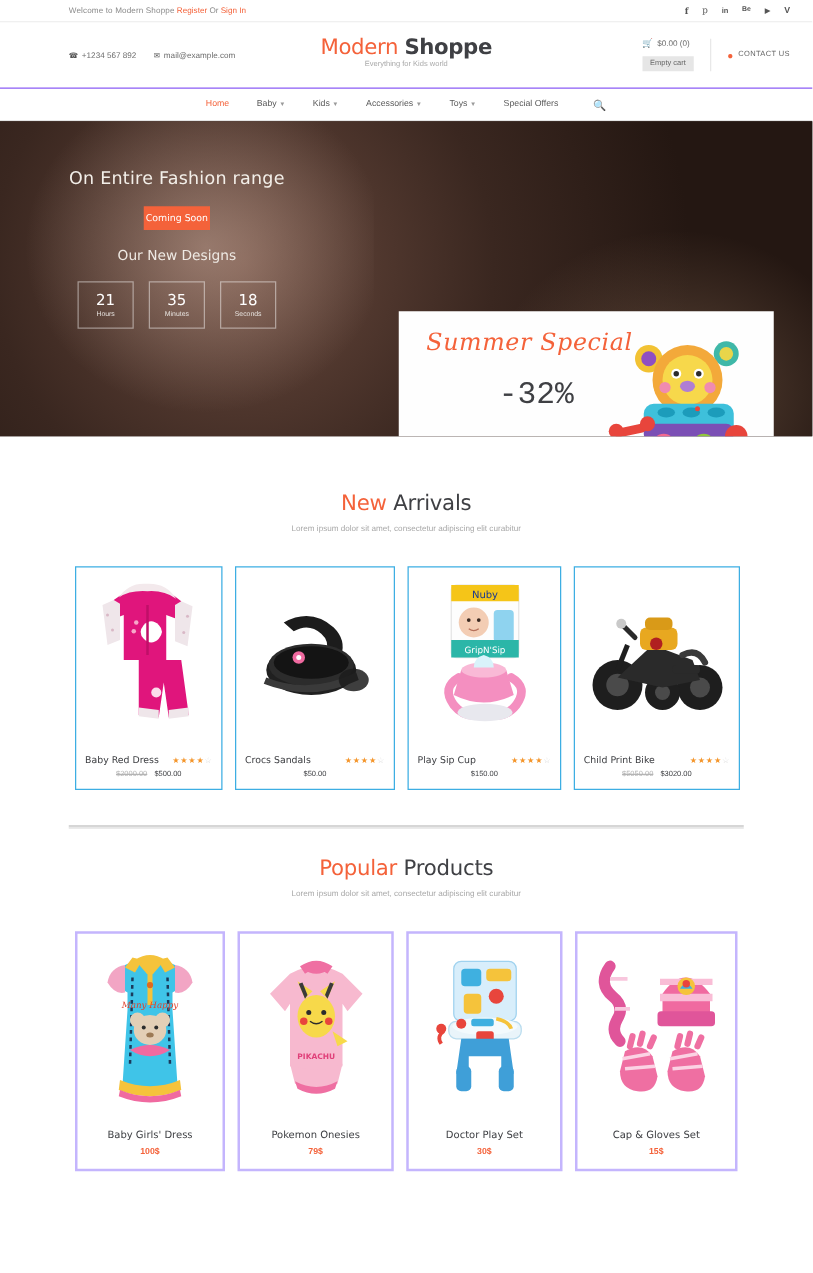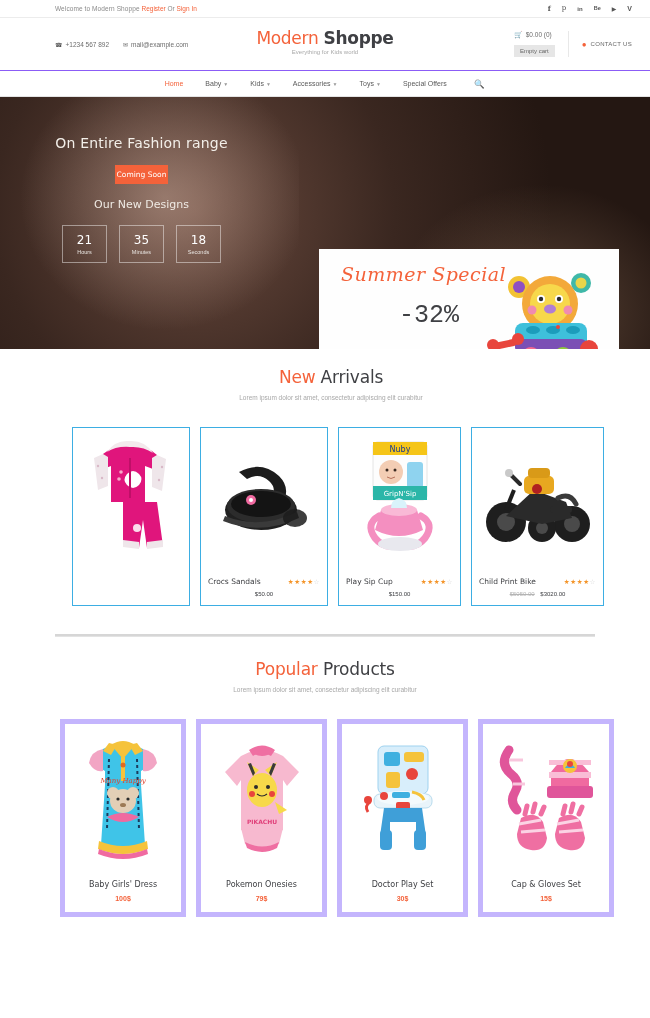--- a/index.html
+++ b/index.html
@@ -125,21 +125,21 @@
   .sec-t {
     font-family: "DejaVu Sans", sans-serif;
     font-size: 17px; color: #3f4044; letter-spacing: -.2px;
   }
   .sec-t .hl { color: #f4623a; }
   .sec-s { font-size: 6.5px; color: #a8a8a8; margin-top: 7px; }
 
   .grid { display: flex; gap: 10px; padding: 0 60px; margin-top: 26px; }
   .card { flex: 1; background: #fff; }
   .card.blue { border: 1px solid #3daee3; }
-  .card.orange { border: 5px solid #c4b5fd; }
+  .card.orange { border: 2px solid #c4b5fd; }
   .thumb { height: 145px; display: flex; align-items: center; justify-content: flex-end; padding: 8px; }
   .card.orange .thumb { height: 150px; }
   .meta { padding: 4px 7px 8px 7px; }
   .row1 { display: flex; align-items: center; justify-content: space-between; gap: 4px; }
   .pname { font-family: "DejaVu Sans", sans-serif; font-size: 7.5px; color: #3f4044; white-space: nowrap; }
   .stars { font-size: 6.5px; color: #f4952a; letter-spacing: .6px; white-space: nowrap; }
   .stars .off { color: #d9d9d9; }
   .prices { margin-top: 5px; font-size: 6px; color: #3f4044; }
   .old { color: #b4b4b4; text-decoration: line-through; margin-right: 4px; }
   .pcenter { text-align: center; padding: 6px 0 10px; }
@@ -256,21 +256,21 @@
         <circle cx="46" cy="95" r="9" fill="#f2698f"></circle>
         <circle cx="78" cy="95" r="9" fill="#8fc63d"></circle>
         <circle cx="104" cy="88" r="9" fill="#e8453c"></circle>
         <rect x="6" y="80" width="26" height="7" rx="3.5" fill="#e8453c" transform="rotate(-12 19 83)"></rect>
         <circle cx="8" cy="84" r="6" fill="#e8453c"></circle>
         <circle cx="33" cy="78" r="6" fill="#e8453c"></circle>
       </svg>
     </div>
   </div>
 
-  <div class="section" style="margin-top:18px;padding-left:12px;">
+  <div class="section" style="margin-top:44px;">
     <div class="sec-t">
       <span class="hl">New</span>
       <span>Arrivals</span>
     </div>
     <div class="sec-s">Lorem ipsum dolor sit amet, consectetur adipiscing elit curabitur</div>
 
     <div class="grid">
 
       <div class="card blue">
         <div class="thumb">
@@ -285,20 +285,30 @@
               <circle cx="78" cy="44" r="1.2" fill="#d9b8c6"></circle>
             <path d="M46 38 q6 -6 12 0 q5 5 0 11 q-6 6 -12 0 q-5 -5 0 -11 Z" fill="#fff"></path>
             <circle cx="40" cy="36" r="1.8" fill="#f6a8c9"></circle>
               <circle cx="38" cy="43" r="1.8" fill="#f6a8c9"></circle>
             <rect x="48" y="22" width="2" height="40" fill="#c00f68"></rect>
             <path d="M42 66 l34 0 l6 44 l-16 2 l-4 -28 l-4 28 l-16 -2 Z" fill="#e0157c"></path>
             <path d="M42 104 l16 2 l0 7 l-16 -2 Z" fill="#efe6ea"></path>
             <path d="M66 106 l16 -2 l0 7 l-16 2 Z" fill="#efe6ea"></path>
             <circle cx="56" cy="92" r="4" fill="#fff" opacity=".85"></circle>
           </svg>
+        </div>
+        <div class="meta">
+          <div class="row1">
+            <span class="pname">Baby Red Dress</span>
+            <span class="stars">★★★★<span class="off">☆</span></span>
+          </div>
+          <div class="prices">
+            <span class="old">$2000.00</span>
+            <span>$500.00</span>
+          </div>
         </div>
       </div>
 
       <div class="card blue">
         <div class="thumb">
           <svg width="110" height="110" viewBox="0 0 110 110">
             <path d="M30 26 q22 -12 40 4 q10 10 6 22 l-12 -2 q3 -9 -4 -15 q-10 -9 -22 -2 Z" fill="#1c1c1c"></path>
             <ellipse cx="52" cy="64" rx="36" ry="20" fill="#202020"></ellipse>
             <ellipse cx="52" cy="60" rx="34" ry="17" fill="#2c2c2c"></ellipse>
             <ellipse cx="52" cy="58" rx="30" ry="13" fill="#141414"></ellipse>

